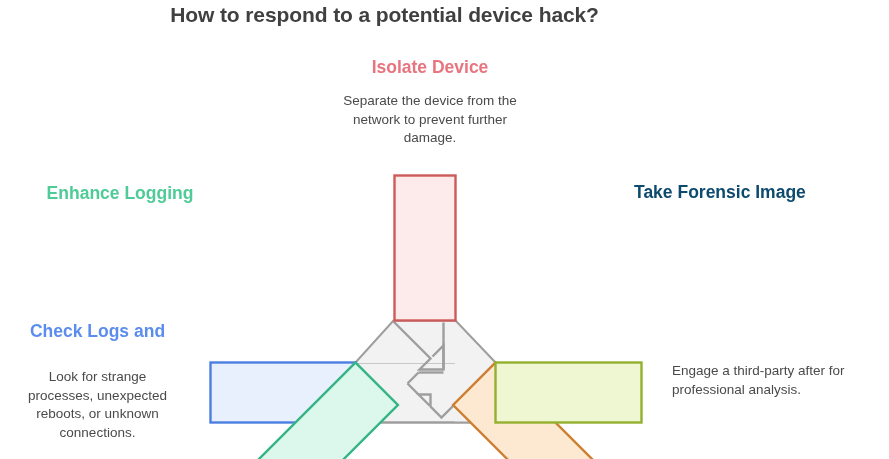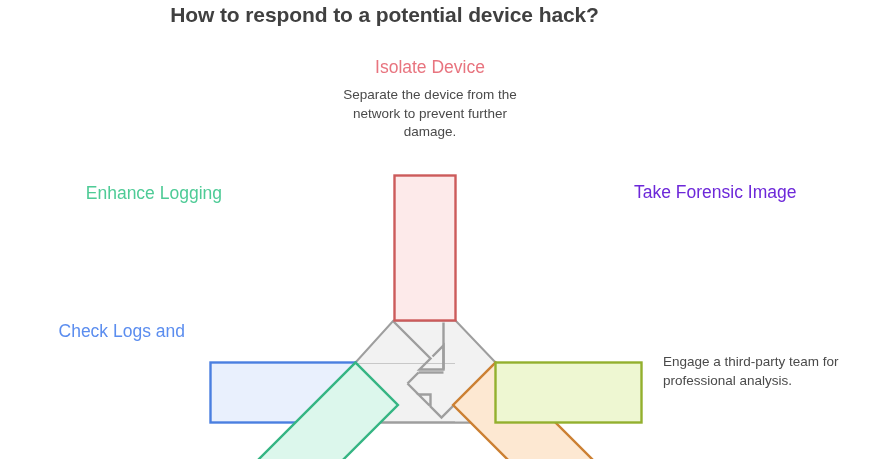--- a/index.html
+++ b/index.html
@@ -35,30 +35,30 @@
     top: 0;
     width: 889px;
     height: 459px;
   }
   .node-block {
     position: absolute;
   }
   .node-title {
     font-size: 17.5px;
     line-height: 24px;
-    font-weight: normal;
+    font-weight: bold;
     margin: 0 0 7px 0;
   }
   .node-desc {
     font-size: 13.5px;
     line-height: 18.5px;
     color: #4a4a4a;
-    margin: 4px;
+    margin: 13px;
   }
-  .align-right { text-align: right; }
+  .align-right { text-align: center; }
   .align-left  { text-align: left; }
   .align-center{ text-align: center; }
 
   
   #node-isolate   { left: 322px; top: 55px;  width: 216px; }
   #node-enhance   { left: 18px;  top: 181px; width: 204px; }
   #node-forensic  { left: 634px; top: 180px; width: 210px; }
   #node-checklogs { left: 10px;  top: 319px; width: 175px; }
   #node-hireteam  { left: 659px; top: 349px; width: 220px; }
 </style>
@@ -109,26 +109,27 @@
   <div class="node-block align-center" id="node-isolate">
     <div class="node-title" style="color:#e8747f">Isolate Device</div>
     <div class="node-desc">Separate the device from the network to prevent further damage.</div>
   </div>
 
   <div class="node-block align-right" id="node-enhance">
     <div class="node-title" style="color:#4ecb96">Enhance Logging</div>
   </div>
 
   <div class="node-block align-left" id="node-forensic">
-    <div class="node-title" style="color:#6d28d9">Take Forensic Image</div>
+    <div class="node-title" style="color:#0c4a6e">Take Forensic Image</div>
   </div>
 
   <div class="node-block align-right" id="node-checklogs">
     <div class="node-title" style="color:#5b8def; margin-bottom:25px;">
       <span>Check Logs and</span><br>
     </div>
+    <div class="node-desc">Look for strange processes, unexpected reboots, or unknown connections.</div>
   </div>
 
   <div class="node-block align-left" id="node-hireteam">
-    <div class="node-desc">Engage a third-party team for professional analysis.</div>
+    <div class="node-desc">Engage a third-party after for professional analysis.</div>
   </div>
 
 </div>
 
 </body></html>

